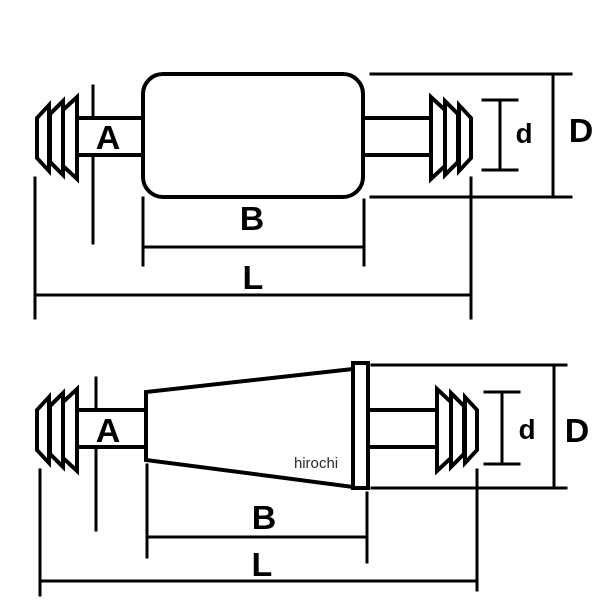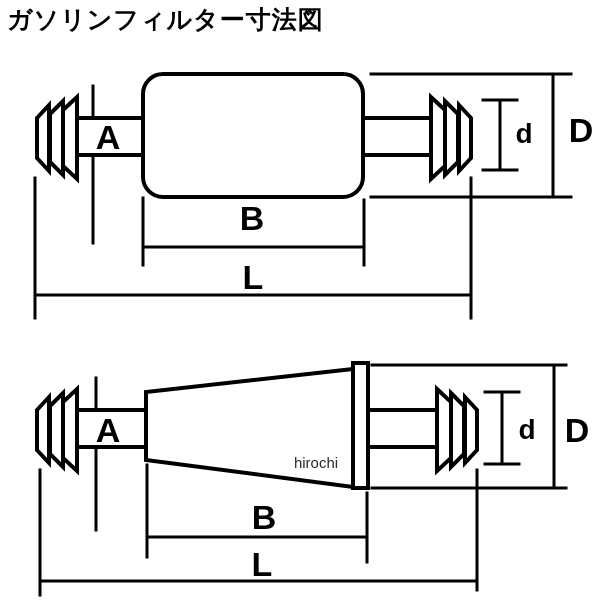--- a/index.html
+++ b/index.html
@@ -27,21 +27,20 @@
   .dim     { fill: none; stroke: #000000; stroke-width: 3; stroke-linecap: square; }
   .lbl      { font-family: "Liberation Sans", sans-serif; font-size: 34px; font-weight: bold; fill: #000000; }
   .lbl-sm   { font-family: "Liberation Sans", sans-serif; font-size: 28px; font-weight: bold; fill: #000000; }
   .wm       { font-family: "Liberation Sans", sans-serif; font-size: 15px; font-weight: normal; fill: #2b2b2b; }
 </style>
 </head>
 <body>
 
 <div class="stage">
 
-  <div class="title">ガソリンフィルター寸法図</div>
 
   <svg class="drawing" width="600" height="600" viewBox="0 0 600 600">
 
     <g>
 
       <g>
         <polygon class="outline" points="37,118 49,105 49,171 37,158"></polygon>
         <polygon class="outline" points="50,114 63,101 63,175 50,162"></polygon>
         <polygon class="outline" points="63,110 77,97 77,179 63,166"></polygon>
       </g>

